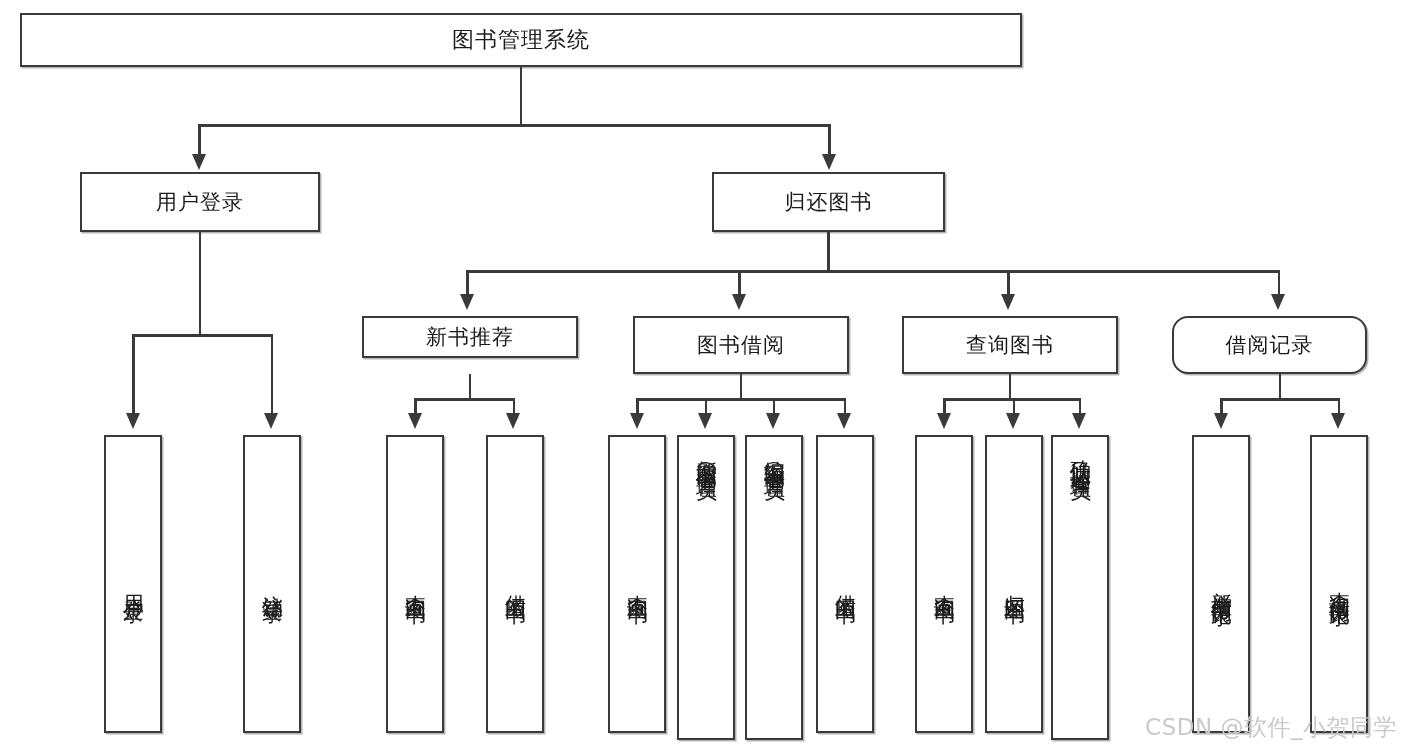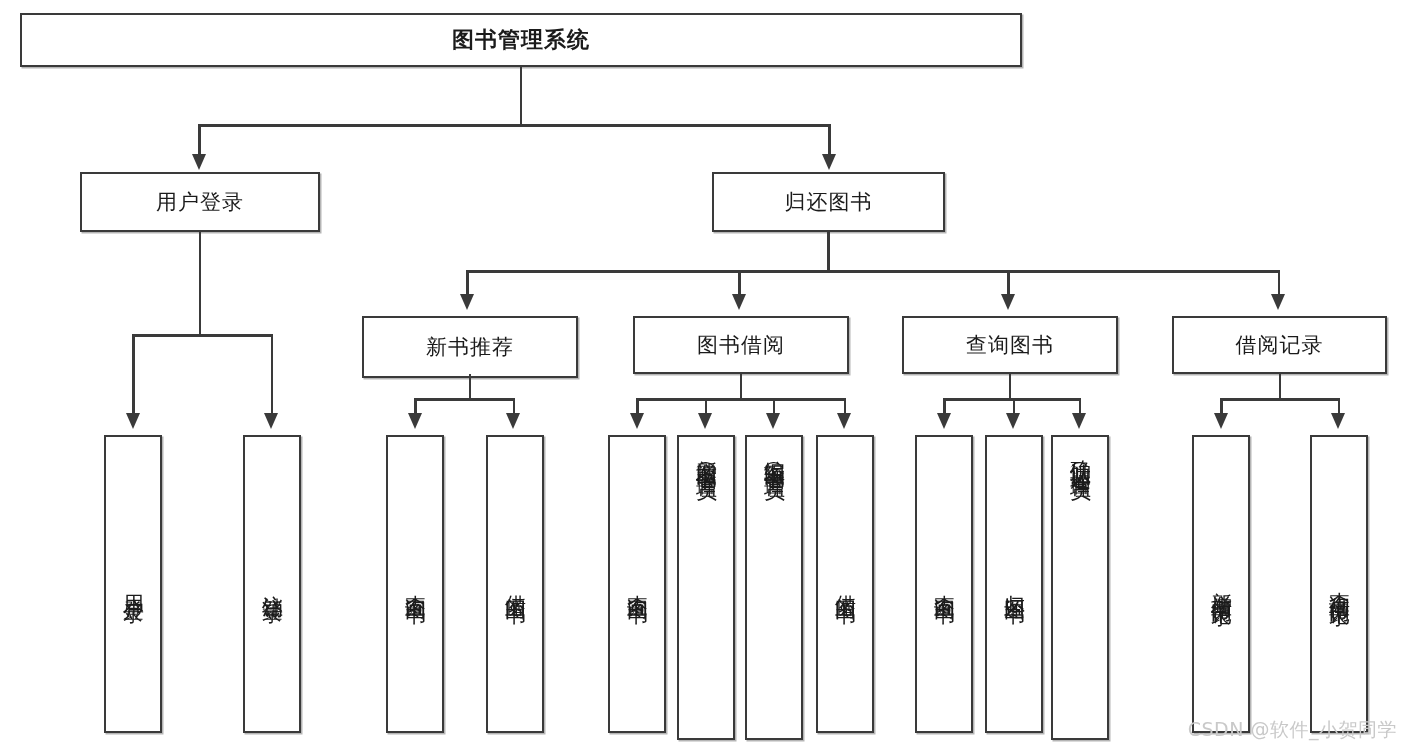--- a/index.html
+++ b/index.html
@@ -48,45 +48,45 @@
     width:0;height:0;
     border-left:7.5px solid transparent;
     border-right:7.5px solid transparent;
     border-top:16px solid #3a3a3a;
   }
 
   
   #watermark{
     position:absolute;
     right:8px;bottom:4px;
-    font-size:19px;
+    font-size:23px;
     color:#c9c9c9;
     letter-spacing:.5px;
     white-space:nowrap;
     pointer-events:none;
   }
 </style>
 </head>
 <body>
 
 <div id="stage">
 
-  <div class="node h root" style="left:20px;top:13px;width:1002px;height:54px;font-weight:bold;">图书管理系统</div>
+  <div class="node h root" style="left:20px;top:13px;width:1002px;height:54px;">图书管理系统</div>
 
   <div class="node h" style="left:80px;top:172px;width:240px;height:60px;">用户登录</div>
 
   <div class="node h" style="left:712px;top:172px;width:233px;height:60px;">归还图书</div>
 
-  <div class="node h" style="left:362px;top:316px;width:216px;height:62px;">新书推荐</div>
+  <div class="node h" style="left:362px;top:316px;width:216px;height:42px;">新书推荐</div>
 
   <div class="node h" style="left:633px;top:316px;width:216px;height:58px;">图书借阅</div>
 
   <div class="node h" style="left:902px;top:316px;width:216px;height:58px;">查询图书</div>
 
-  <div class="node h" style="left:1172px;top:316px;width:215px;height:58px;">借阅记录</div>
+  <div class="node h" style="left:1172px;top:316px;width:195px;height:58px;border-radius:16px;">借阅记录</div>
 
   <div class="node v" style="left:104px;top:435px;width:58px;height:298px;">用户登录</div>
   <div class="node v" style="left:243px;top:435px;width:58px;height:298px;">注销登录</div>
 
   <div class="node v" style="left:386px;top:435px;width:58px;height:298px;">查询图书</div>
   <div class="node v" style="left:486px;top:435px;width:58px;height:298px;">借阅图书</div>
 
   <div class="node v" style="left:608px;top:435px;width:58px;height:298px;">查询图书</div>
   <div class="node v top" style="left:677px;top:435px;width:58px;height:305px;">新增图书（管理员）</div>
   <div class="node v top" style="left:745px;top:435px;width:58px;height:305px;">编辑图书（管理员）</div>

